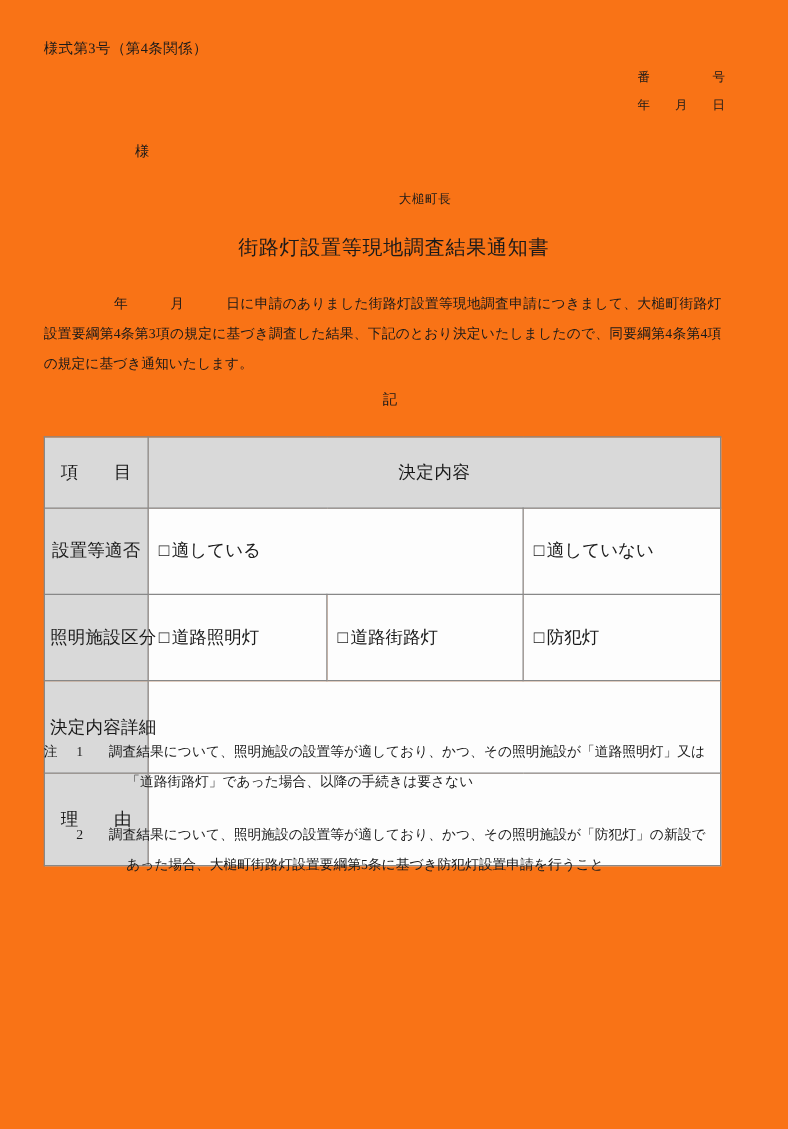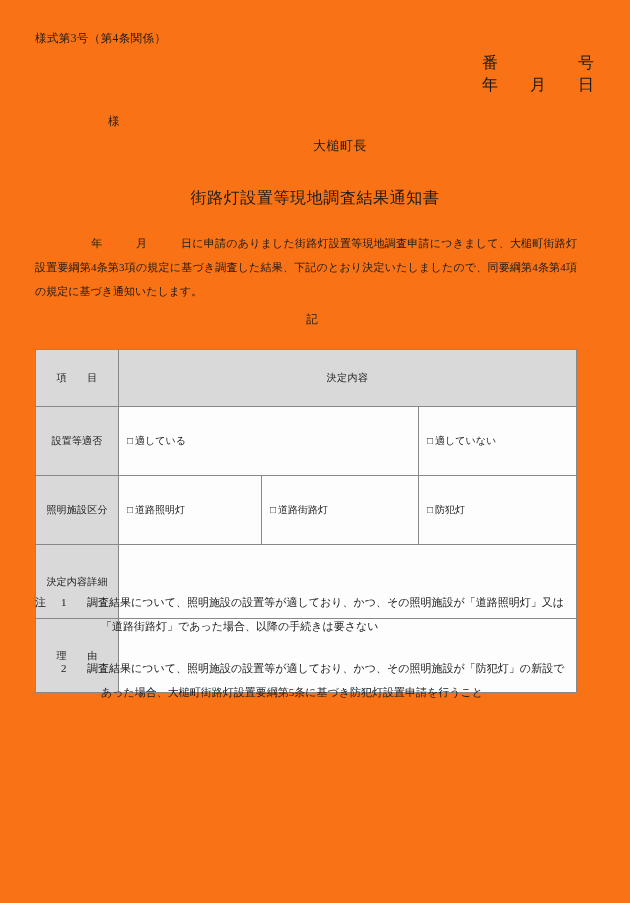--- a/index.html
+++ b/index.html
@@ -29,47 +29,47 @@
     left: 35px;
     top: 31px;
     font-size: 11.5px;
     letter-spacing: 0.4px;
     white-space: nowrap;
   }
 
   
   .doc-meta {
     position: absolute;
-    right: 36px;
+    right: 50px;
     top: 52px;
     text-align: right;
     line-height: 22px;
-    font-size: 16px;
+    font-size: 10px;
   }
   .doc-meta .meta-line {
     white-space: pre;
     display: block;
   }
 
   
   .addressee {
     position: absolute;
     left: 108px;
     top: 114px;
     font-size: 11.5px;
   }
 
   
   .issuer {
     position: absolute;
     left: 0;
     right: 0;
-    top: 137px;
-    text-align: center;
-    font-size: 13px;
+    top: 152px;
+    text-align: center;
+    font-size: 10px;
     padding-right: 0px;
     letter-spacing: 0.5px;
   }
   .issuer span { position: relative; left: 25px; }
 
   
   .doc-title {
     position: absolute;
     left: 0;
     right: 0;
@@ -105,21 +105,21 @@
   .ki-mark span { position: relative; left: -3px; }
 
   
   .result-table {
     position: absolute;
     left: 35px;
     top: 349px;
     width: 541px;
     border-collapse: collapse;
     table-layout: fixed;
-    font-size: 10px;
+    font-size: 14px;
   }
   .result-table td {
     border: 1px solid #888888;
     padding: 16px 8px;
     vertical-align: middle;
     background: #fdfdfd;
   }
   .result-table td.label {
     background: #d9d9d9;
     text-align: center;

